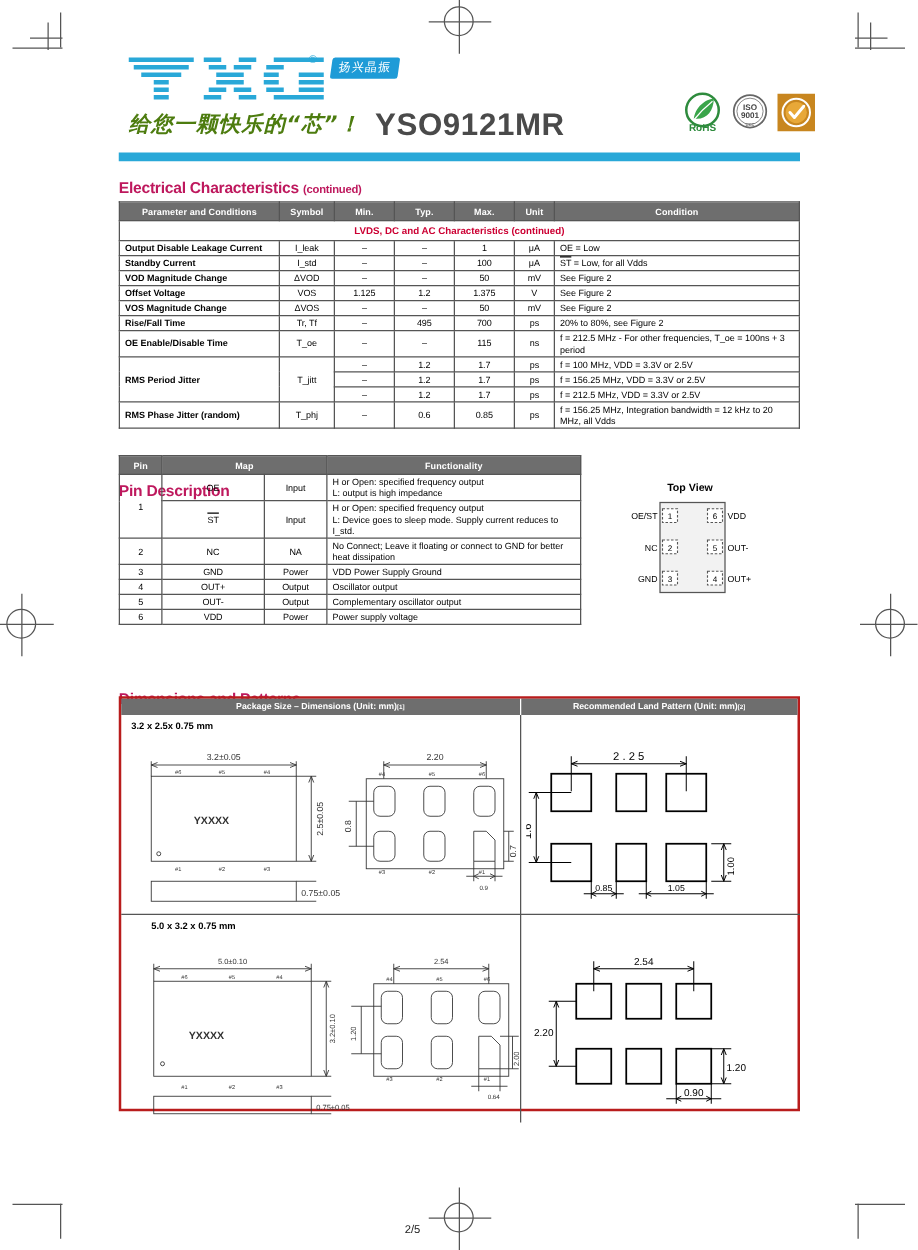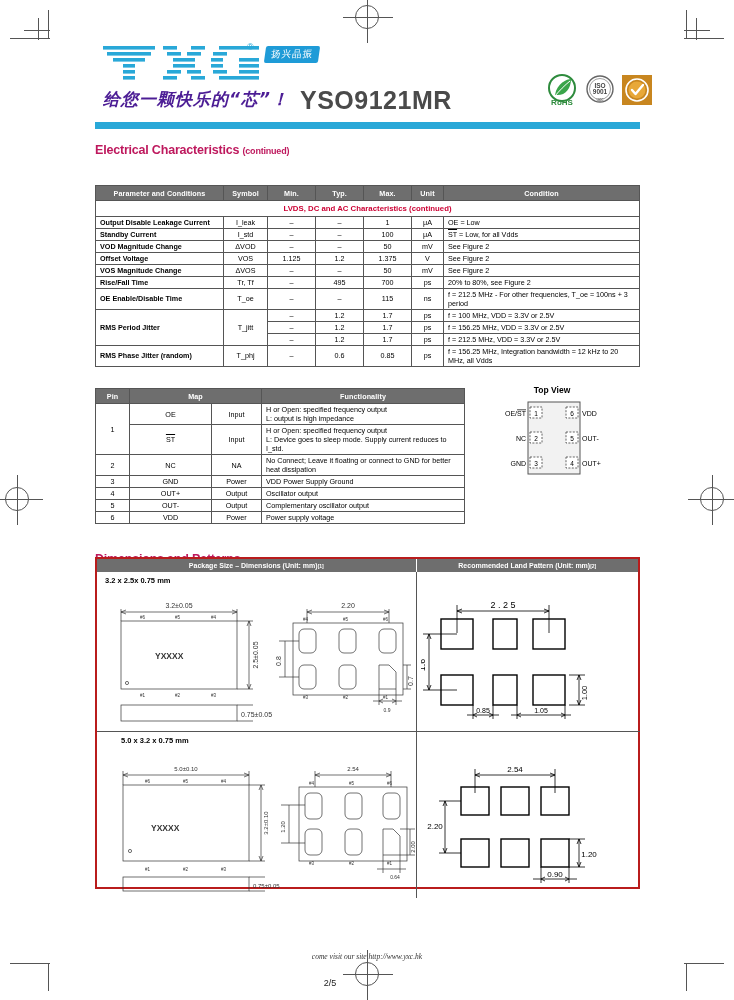--- a/index.html
+++ b/index.html
@@ -18,32 +18,32 @@
 
   
   .header{position:absolute;left:95px;top:40px;width:545px;height:92px;}
   .logo{position:absolute;left:6px;top:2px;width:210px;height:48px;}
   .logo svg{display:block;}
   .logo-reg{position:absolute;left:152px;top:2px;font-size:9px;color:#29A8D8;}
   .logo-badge{position:absolute;left:170px;top:6px;background:#1e9bd7;color:#fff;font-size:9.5px;
       padding:2px 6px;border-radius:2px;letter-spacing:1px;font-family:"DejaVu Sans",sans-serif;
       transform:skewX(-8deg);}
   .slogan{position:absolute;left:8px;top:48px;font-family:"DejaVu Sans",sans-serif;font-size:17px;
-      font-style:italic;font-weight:bold;color:#4c1d95;letter-spacing:1px;}
+      font-style:italic;font-weight:bold;color:#4d7c0f;letter-spacing:1px;}
   .partno{position:absolute;left:205px;top:46px;font-size:25px;font-weight:bold;color:#4a4a4a;letter-spacing:0.5px;}
   .certs{position:absolute;left:450px;top:33px;display:flex;gap:4px;align-items:center;}
   .teal{position:absolute;left:0px;top:82px;width:545px;height:7px;background:#29A8D8;}
 
   
   .sect{position:absolute;font-size:12.5px;font-weight:bold;color:#be185d;letter-spacing:-0.2px;}
   .sect .cont{font-size:9px;font-weight:bold;}
 
   
   table{border-collapse:collapse;font-size:7.2px;}
-  .ec, .pd {position:absolute;margin-top:24px;}
+  .ec, .pd {position:absolute;}
   .ec td,.ec th,.pd td,.pd th{border:1px solid #555;padding:1px 3px;line-height:1.25;}
   .ec th,.pd th{background:#6e6e6e;color:#fff;font-size:7.2px;font-weight:bold;text-align:center;
       letter-spacing:.1px;padding:2.5px 3px;}
   .ec .sub{color:#cc0033;font-weight:bold;text-align:center;font-size:7.8px;padding:2.5px;background:#fff;}
   .ec .pname{font-weight:bold;text-align:left;padding-left:4px;}
   .ec .ctr{text-align:center;}
   .ec .cond{text-align:left;padding-left:4px;}
   .ovl{text-decoration:overline;}
 
   .pd td{font-size:7.2px;}
@@ -618,16 +618,15 @@
               <line x1="142" y1="108" x2="142" y2="124"></line>
             <line x1="106" y1="120" x2="150" y2="120"></line>
             <path d="M114 120 l4 -2 M114 120 l4 2 M142 120 l-4 -2 M142 120 l-4 2"></path>
             <text x="128" y="118" font-size="8" fill="#000" text-anchor="middle" stroke="none">0.90</text>
           </g>
         </g>
       </svg>
     </div>
   </div>
 
-  <div class="foot">come visit our site http://www.yxc.hk</div>
   <div class="pnum">2/5</div>
 
 </div>
 
 </body></html>

